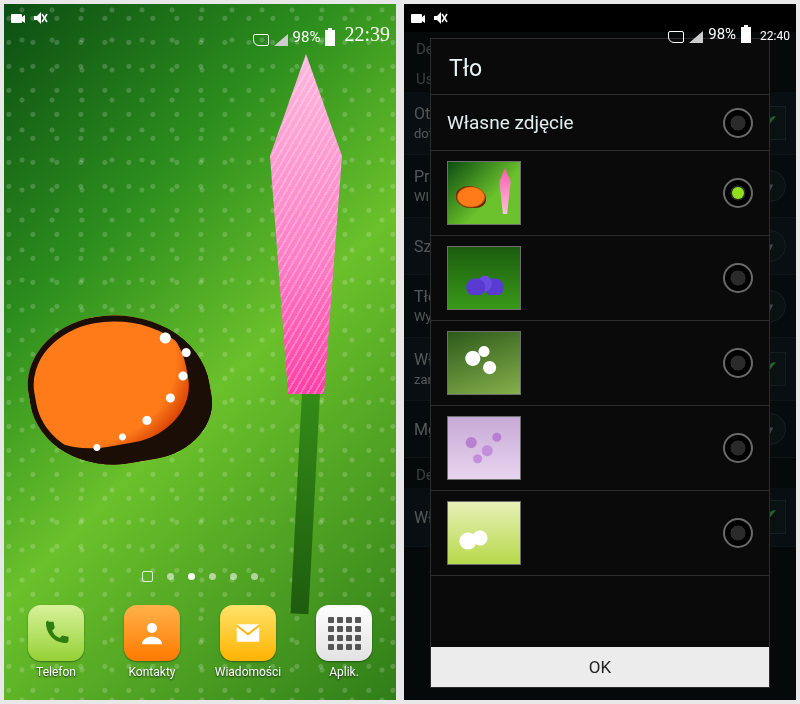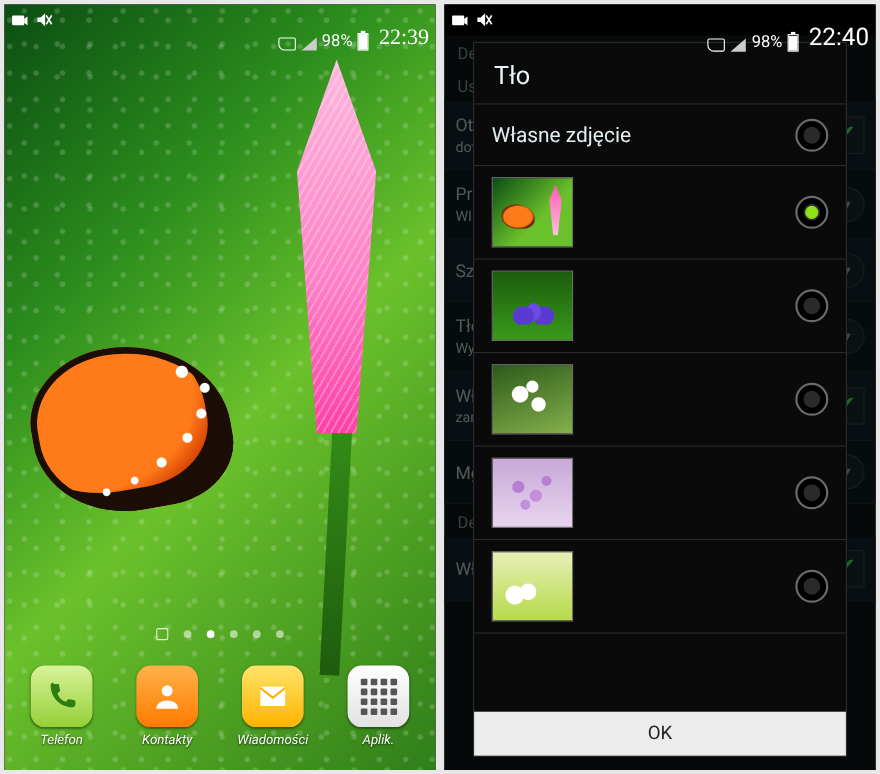--- a/index.html
+++ b/index.html
@@ -158,21 +158,20 @@
     border-radius: 13px;
     display: flex;
     align-items: center;
     justify-content: center;
     box-shadow: 0 1px 2px rgba(0,0,0,.4);
   }
   .app-label {
     font-size: 12px;
     color: #fff;
     text-shadow: 0 1px 2px rgba(0,0,0,.8);
-    font-style: italic;
   }
 
   .ico-phone { background: linear-gradient(#d9f29a,#94d136); }
   .ico-contacts { background: linear-gradient(#ffb24a,#ff7a00); }
   .ico-msg { background: linear-gradient(#ffe36b,#ffb300); }
   .ico-net { background: linear-gradient(#7fdcff,#0099e6); }
   .ico-apps { background: linear-gradient(#fff,#e2e2e2); }
   .mini-grid{
     display:grid;grid-template-columns:repeat(4,6px);grid-auto-rows:6px;gap:3px;
   }
@@ -390,21 +389,21 @@
             <line x1="10" y1="4" x2="15" y2="12" stroke="#fff" stroke-width="1.5"></line>
             <line x1="15" y1="4" x2="10" y2="12" stroke="#fff" stroke-width="1.5"></line>
           </svg>
       </span>
     </div>
     <div class="sb-right">
       <span class="sb-cast"></span>
       <span class="sb-tri"></span>
       <span>98%</span>
       <span class="sb-batt"></span>
-      <span style="font-size:22px;margin-left:4px;">22:40</span>
+      <span style="font-size:12px;margin-left:4px;">22:40</span>
     </div>
   </div>
 
   <div class="settings-bg">
     <div class="sec-head">Deszcz</div>
     <div class="sec-head">Ustawien</div>
     <div class="row">
       <div class="txt"><span>Otw</span><br><span style="font-size:13px;">dotk</span></div>
       <div class="check">
           <span class="chk-mark">✔</span>

